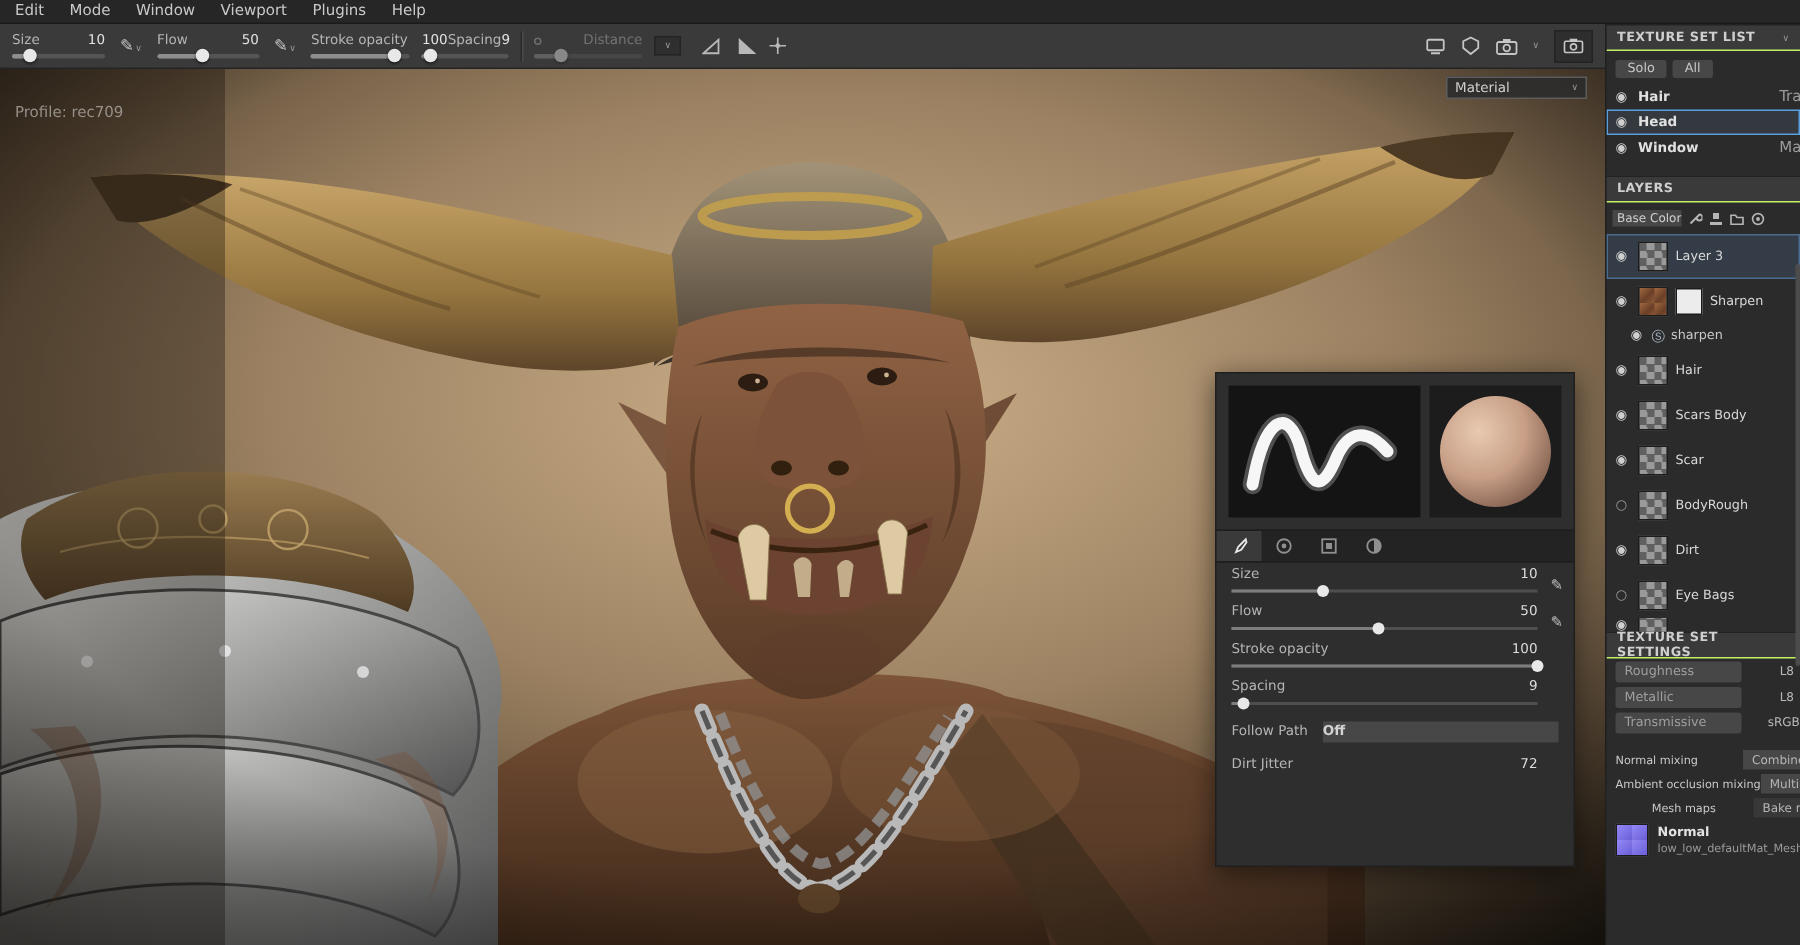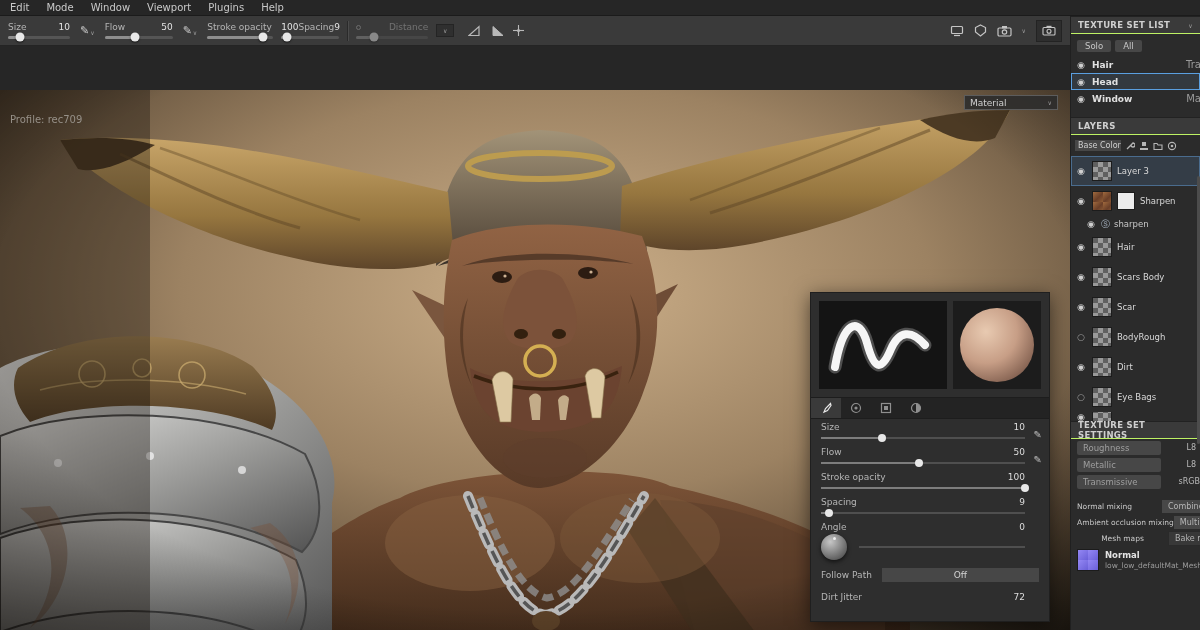--- a/index.html
+++ b/index.html
@@ -7,21 +7,21 @@
   body { font-family:"DejaVu Sans", sans-serif; background:#222; }
   .app { position:relative; width:1200px; height:630px; background:#262626; overflow:hidden; }
 
   
   .menubar { height:16px; background:#262626; border-bottom:1px solid #1b1b1b;
              display:flex; align-items:center; gap:17px; padding:0 10px;
              font-size:10px; color:#c9c9c9; }
   .menu-item { cursor:default; }
 
   .content { display:flex; height:614px; }
-  .left-col { width:1070px; display:flex; flex-direction:column;gap:44px; }
+  .left-col { width:1070px; display:flex; flex-direction:column; }
 
   
   .toolbar { height:30px; background:#3a3a3a; border-bottom:1px solid #242424;
              display:flex; align-items:center; padding:0 8px; gap:8px; flex:none; }
   .tgroup { display:flex; flex-direction:column; justify-content:center; gap:4px; }
   .tgroup .lrow { display:flex; justify-content:space-between; font-size:9px; color:#b5b5b5; line-height:1; }
   .tgroup .lrow .val { color:#e2e2e2; }
   .tslider { position:relative; height:3px; background:#555; border-radius:2px; }
   .tslider .fill { position:absolute; left:0; top:0; height:100%; background:#8e8e8e; border-radius:2px; }
   .tslider .knob { position:absolute; top:50%; width:9px; height:9px; background:#e8e8e8;
@@ -75,21 +75,21 @@
   .angle-lblrow { display:flex; justify-content:space-between; font-size:9px; color:#b5b5b5; }
   .angle-lblrow .val { color:#dcdcdc; }
   .angle-ctrls { display:flex; align-items:center; gap:12px; margin-top:2px; }
   .dial { position:relative; width:26px; height:26px; border-radius:50%; flex:none;
           background:radial-gradient(circle at 36% 30%, #c6c6c6, #8c8c8c 42%, #4c4c4c 88%);
           box-shadow:0 2px 4px rgba(0,0,0,.6); }
   .dial-dot { position:absolute; left:50%; top:3px; width:3px; height:3px; margin-left:-1.5px;
               background:#eee; border-radius:50%; }
   .angle-track { flex:1; position:relative; height:2px; background:#4f4f4f; }
   .follow-row { display:flex; align-items:center; gap:10px; padding:6px 10px 4px; font-size:9px; color:#b5b5b5; }
-  .off-btn { flex:1; background:#474747; color:#d2d2d2; text-align:center; padding:2px 0; }
+  .off-btn { flex:1; background:#474747; color:#d2d2d2; text-align:left; padding:2px 0;font-weight:bold; }
   .jitter-row { display:flex; justify-content:space-between; padding:6px 24px 0 10px;
                 font-size:9px; color:#b5b5b5; }
   .jitter-row .val { color:#dcdcdc; }
 
   
   .right-panel { position:relative; width:130px; background:#2b2b2b; border-left:1px solid #202020;
                  display:flex; flex-direction:column; overflow:hidden; font-size:9px; }
   .ph { flex:none; height:18px; background:#3a3a3a; border-top:1px solid #222; border-bottom:1px solid #bef264;
         display:flex; align-items:center; justify-content:space-between; padding:0 7px;
         font-size:8.5px; font-weight:bold; letter-spacing:.3px; color:#cfcfcf; }
@@ -458,35 +458,20 @@
             <div class="lbl-row">
               <span>Spacing</span>
               <span class="val">9</span>
             </div>
             <div class="ptrack">
               <div class="fill" style="width:4%"></div>
                 <div class="knob" style="left:4%"></div>
             </div>
           </div>
 
-          <div class="angle-block">
-            <div class="angle-lblrow">
-              <span>Angle</span>
-              <span class="val">0</span>
-            </div>
-            <div class="angle-ctrls">
-              <div class="dial">
-                  <div class="dial-dot"></div>
-                </div>
-              <div class="angle-track">
-                <div class="fill" style="width:8%"></div>
-                  <div class="knob" style="left:8%"></div>
-              </div>
-            </div>
-          </div>
 
           <div class="follow-row">
             <span>Follow Path</span>
             <div class="off-btn">Off</div>
           </div>
 
           <div class="jitter-row">
             <span>Dirt Jitter</span>
             <span class="val">72</span>
           </div>

